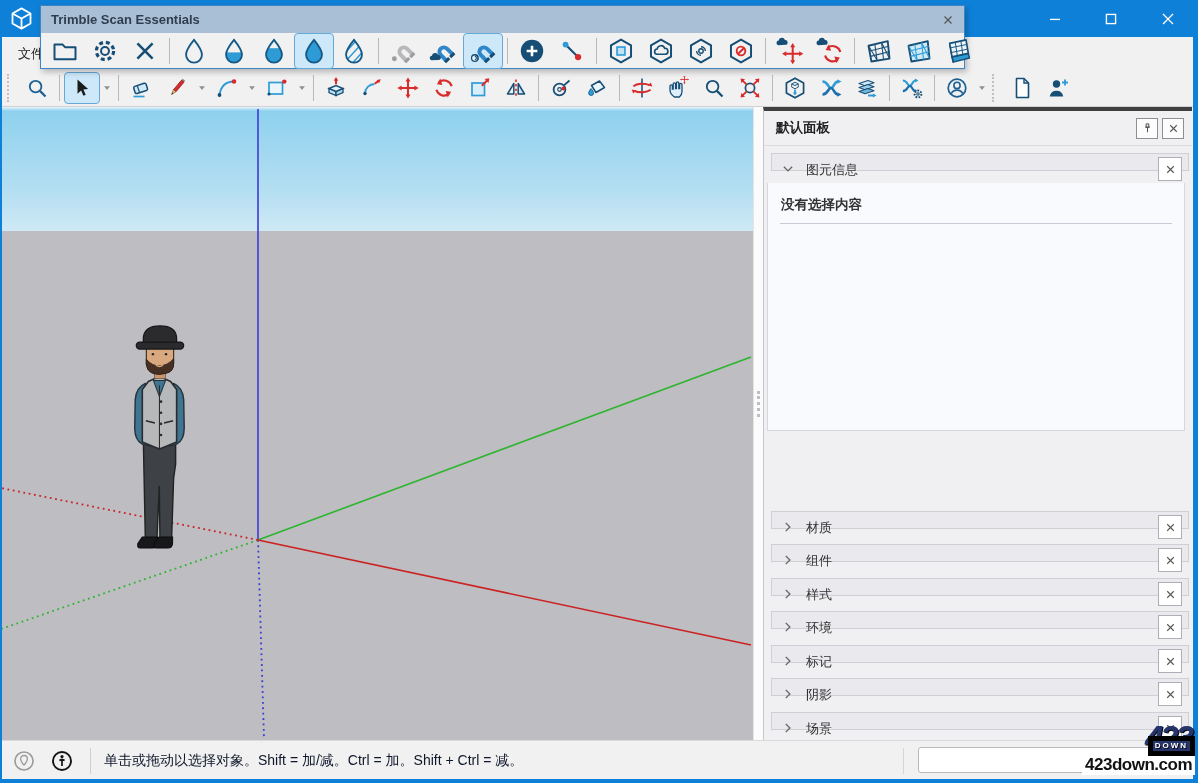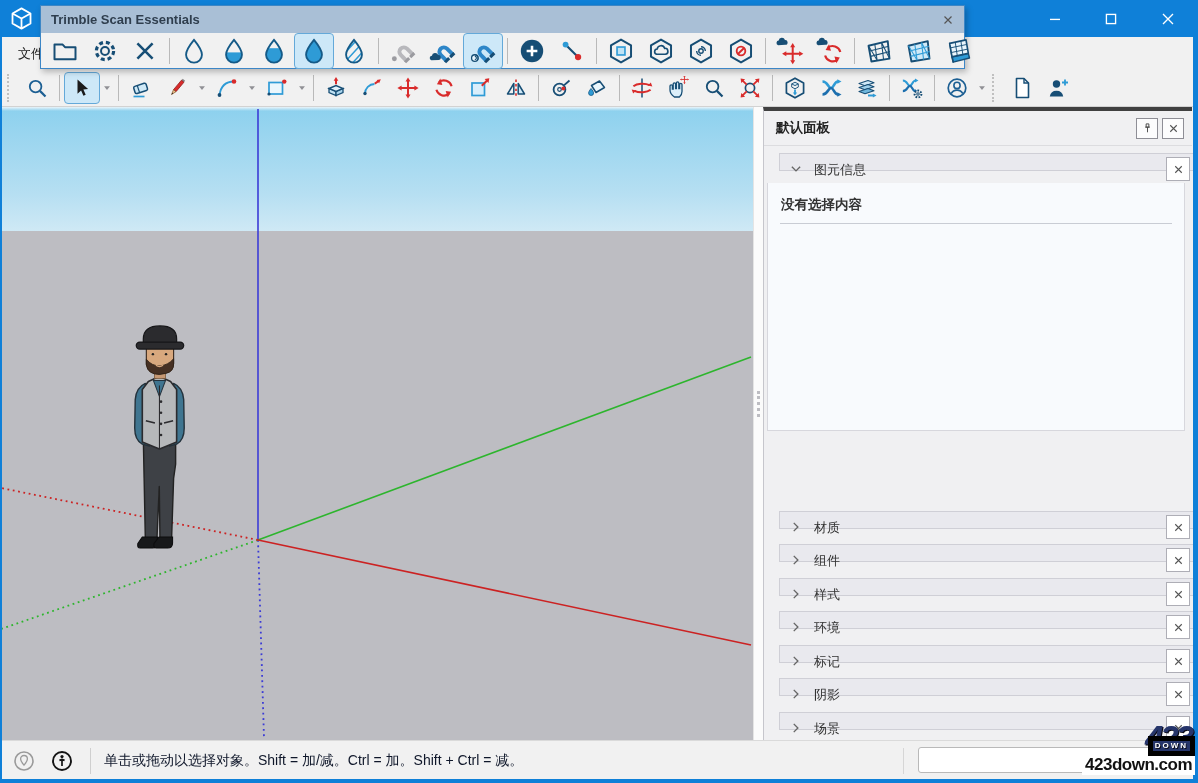--- a/index.html
+++ b/index.html
@@ -38,21 +38,21 @@
   .person{position:absolute;left:112px;top:215px;}
   
   .splitter{position:absolute;left:753px;top:107px;width:10px;height:633px;background:#fbfbfb;border-left:1px solid #e4e4e4;box-sizing:border-box;}
   .splitter .dots{position:absolute;left:3px;top:284px;width:3px;height:26px;border-left:3px dotted #bdbdc2;}
   .panel{position:absolute;left:763px;top:107px;width:429px;height:633px;background:#f0f0f2;border-left:1px solid #c6c6cc;border-top:4px solid #404040;box-sizing:border-box;z-index:10;}
   .panel-title{position:absolute;left:0;top:0;width:100%;height:34px;border-bottom:1px solid #dcdcdf;}
   .panel-title-text{position:absolute;left:12px;top:8px;font-size:13.5px;font-weight:bold;color:#222;}
   .ptool-btn{position:absolute;top:7px;width:20px;height:19px;background:#fcfcfd;border:1px solid #8e8e96;display:flex;align-items:center;justify-content:center;}
   .ptool-btn svg{width:13px;height:13px;}
   .sections{position:absolute;left:3px;top:40px;right:7px;}
-  .sec-header{position:absolute;left:12px;width:100%;height:18px;background:#e9e9ee;border:1px solid #cfcfd6;box-sizing:border-box;}
+  .sec-header{position:absolute;left:4px;width:100%;height:18px;background:#e9e9ee;border:1px solid #cfcfd6;box-sizing:border-box;}
   .sec-chev{position:absolute;left:7px;top:6px;width:18px;height:18px;}
   .sec-chev svg{width:18px;height:18px;}
   .sec-label{position:absolute;left:34px;top:7px;font-size:13px;color:#333;}
   .sec-x{position:absolute;right:6px;top:3px;width:22px;height:22px;background:#fff;border:1px solid #aeaeb6;display:flex;align-items:center;justify-content:center;}
   .sec-x svg{width:13px;height:13px;}
   .entity-content{position:absolute;left:0;width:100%;background:#f8fafd;border:1px solid #d7d7dd;border-top:none;box-sizing:border-box;}
   .entity-empty{position:absolute;left:13px;top:13px;font-size:13.5px;font-weight:bold;color:#333;}
   .entity-divider{position:absolute;left:12px;right:12px;top:40px;height:1px;background:#c9ccd4;}
   
   .statusbar{position:absolute;left:2px;top:740px;width:1191px;height:39px;background:#f1f1f1;border-top:1px solid #dadada;z-index:20;}

